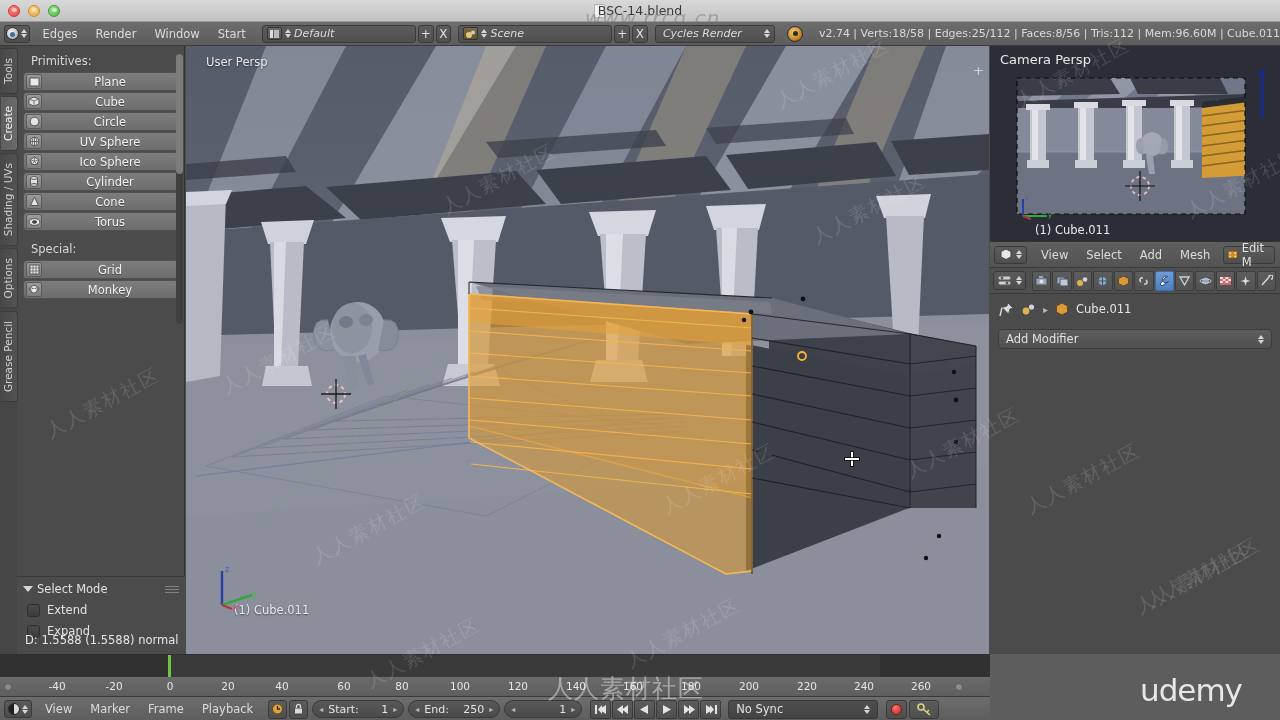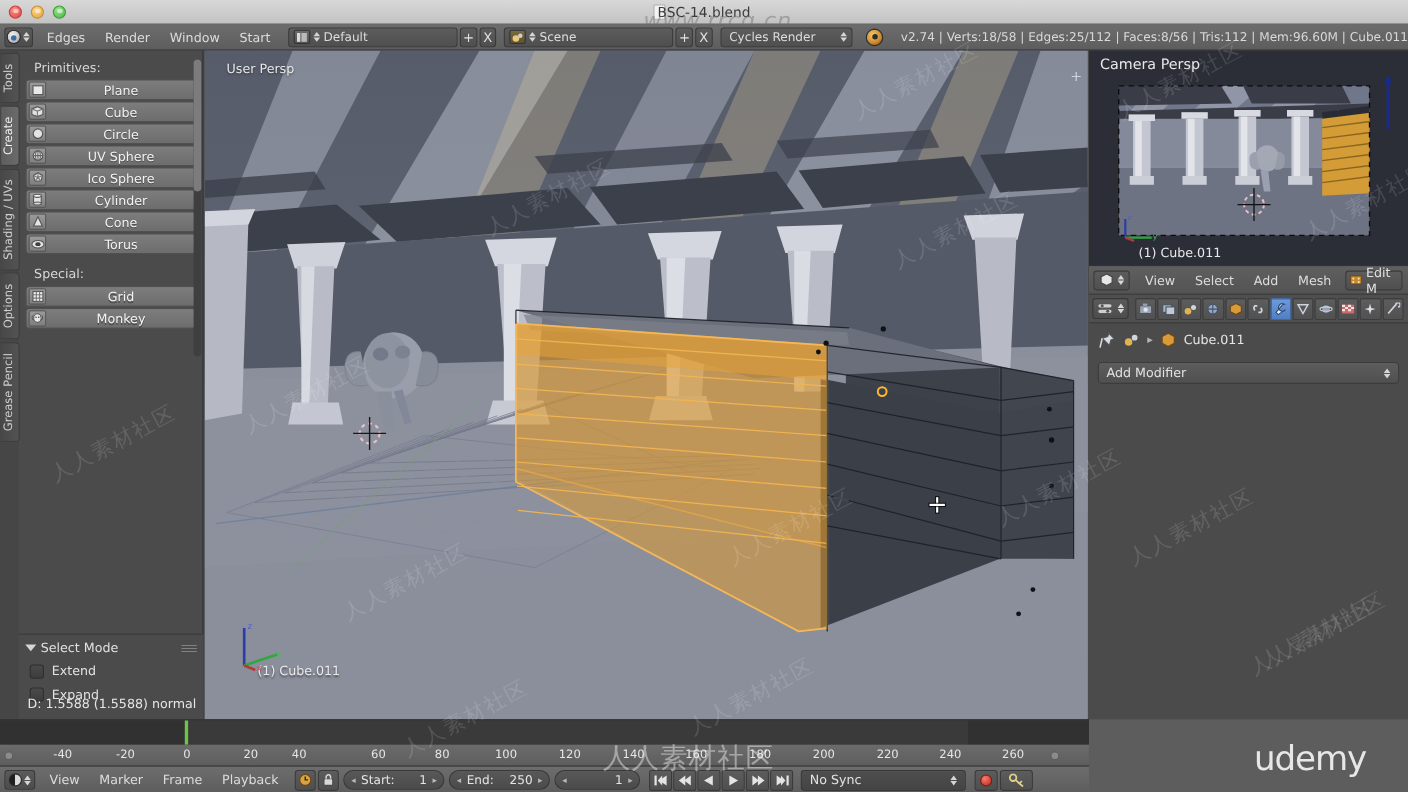--- a/index.html
+++ b/index.html
@@ -72,21 +72,21 @@
   }
   .combo .ic{
     width:15px;height:13px;margin-right:3px;border-radius:2px;
     background:linear-gradient(#6a6a6a,#555); border:1px solid #343434;
     display:flex;align-items:center;justify-content:center;
   }
   .layout-glyph{ width:9px;height:8px;display:flex;gap:1px; }
   .layout-glyph span{ display:block; background:#dadada; }
   .layout-glyph span:first-child{ width:3px; }
   .layout-glyph span:last-child{ width:5px; background:#b9b9b9; }
-  .combo-txt{ min-width:120px; padding:0 3px; }
+  .combo-txt{ min-width:120px; padding:0 3px;font-style:italic; }
   .mini-btn{
     width:17px;height:18px; margin-left:2px;
     background:linear-gradient(#5c5c5c,#4f4f4f);
     border:1px solid #3a3a3a; border-radius:3px;
     display:flex;align-items:center;justify-content:center;
     font-size:12px; color:#e0e0e0; line-height:1;
   }
   .scene-ic{ background:linear-gradient(#7a6a3f,#5d5230)!important; }
   .stats{
     margin-left:10px; font-size:11px; color:#d9d9d9; white-space:nowrap;
@@ -978,21 +978,21 @@
       <div class="tl-playhead"></div>
     </div>
 
     <div class="tl-ruler">
       <div class="tl-handle" style="left:4px"></div>
       <div class="tl-handle" style="left:955px"></div>
       <div class="tl-tick" style="left:57px">-40</div>
       <div class="tl-tick" style="left:114px">-20</div>
       <div class="tl-tick" style="left:170px">0</div>
       <div class="tl-tick" style="left:228px">20</div>
-      <div class="tl-tick" style="left:272px">40</div>
+      <div class="tl-tick" style="left:282px">40</div>
       <div class="tl-tick" style="left:344px">60</div>
       <div class="tl-tick" style="left:402px">80</div>
       <div class="tl-tick" style="left:460px">100</div>
       <div class="tl-tick" style="left:518px">120</div>
       <div class="tl-tick" style="left:576px">140</div>
       <div class="tl-tick" style="left:633px">160</div>
       <div class="tl-tick" style="left:691px">180</div>
       <div class="tl-tick" style="left:749px">200</div>
       <div class="tl-tick" style="left:807px">220</div>
       <div class="tl-tick" style="left:864px">240</div>

